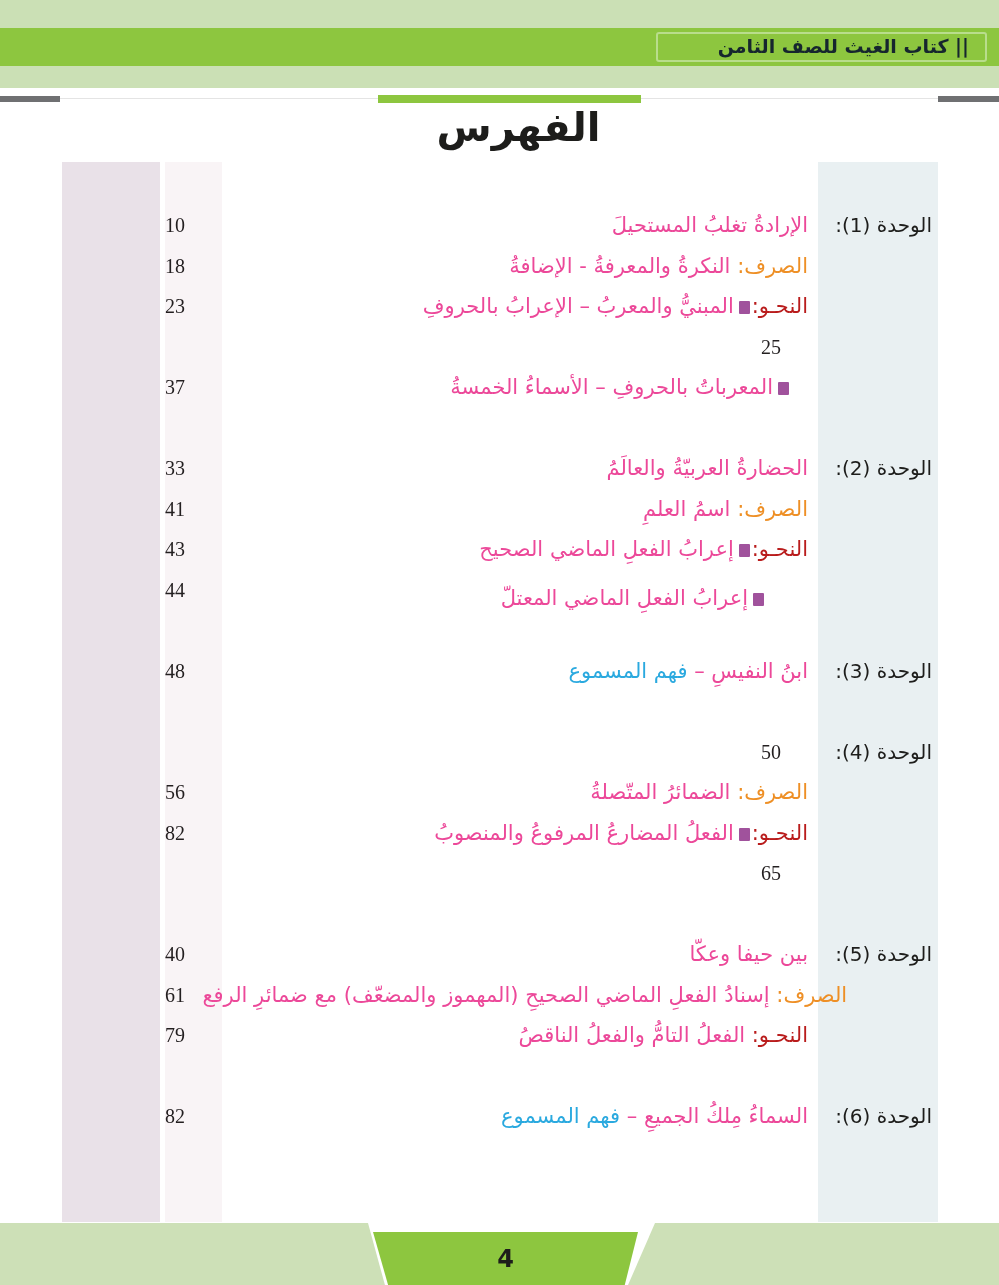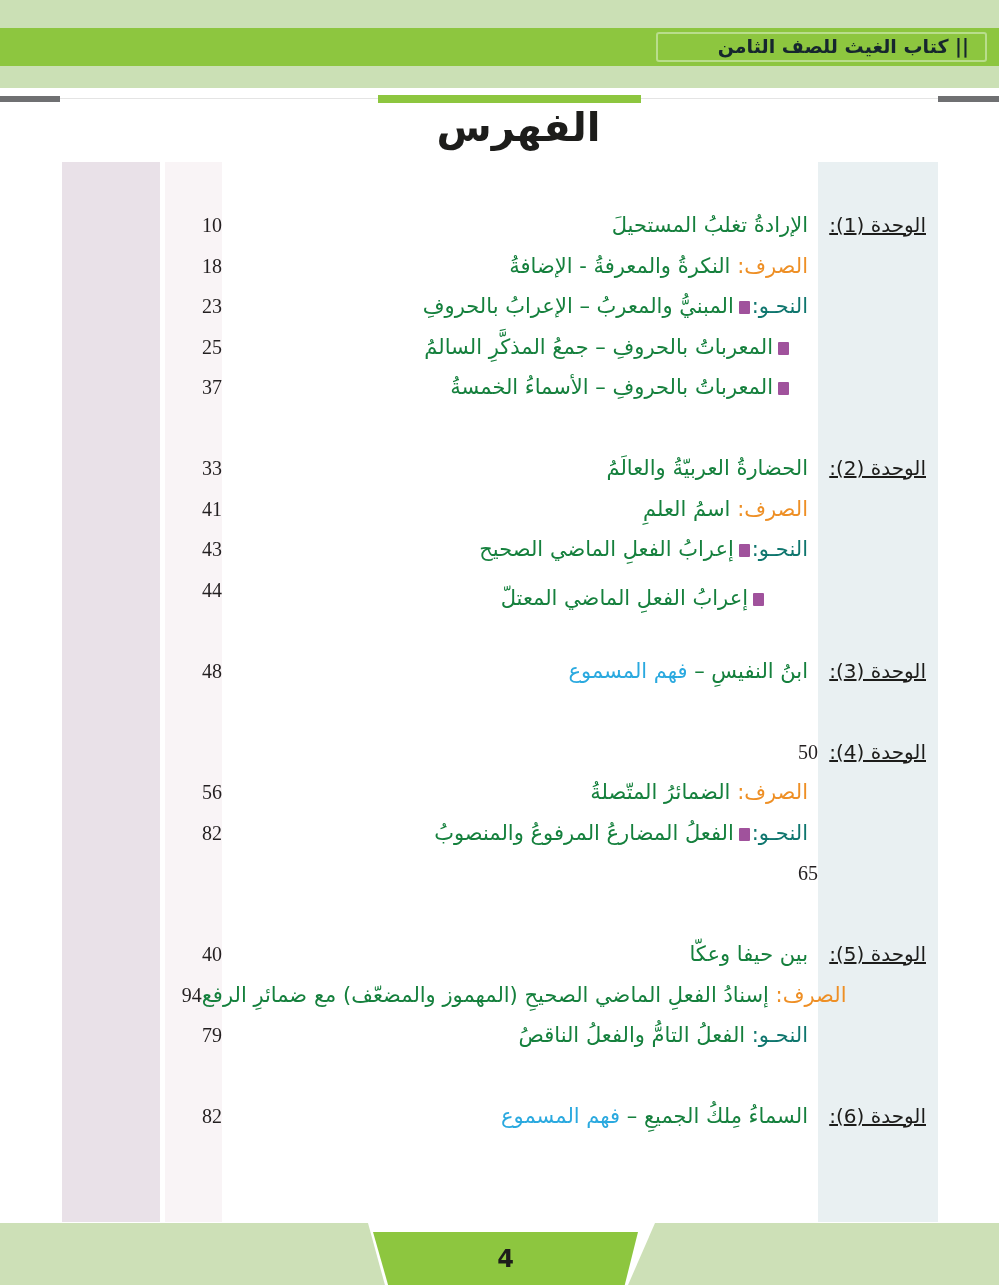--- a/index.html
+++ b/index.html
@@ -30,31 +30,31 @@
   .col-band{position:absolute;top:162px;height:1060px;}
   .band-lavender{left:62px;width:98px;background:#e9e1e8;}
   .band-pink{left:165px;width:57px;background:#f9f4f6;}
   .band-blue{left:818px;width:120px;background:#e9f0f2;}
 
   
   .toc{position:absolute;top:205px;left:0;width:999px;}
   .toc-row{display:flex;direction:rtl;height:40.5px;line-height:40.5px;
            padding-right:61px;padding-left:165px;box-sizing:border-box;}
   .toc-spacer{height:40.5px;}
-  .cell-unit{width:120px;text-align:right;padding-right:12px;box-sizing:border-box;
-             font-size:20px;color:#1d1d1b;white-space:nowrap;text-decoration:underline;}
+  .cell-unit{width:120px;text-align:right;padding-right:6px;box-sizing:border-box;
+             font-size:20px;color:#1d1d1b;white-space:nowrap;}
   .cell-title{flex:1;text-align:right;padding-right:10px;box-sizing:border-box;
               font-size:21px;color:#1d1d1b;white-space:nowrap;overflow:visible;}
   .toc-row.ind1 .cell-title{padding-right:27px;}
   .toc-row.ind2 .cell-title{padding-right:52px;margin-top:8px;}
-  .cell-page{width:57px;text-align:right;font-family:"Liberation Serif",serif;
+  .cell-page{width:57px;text-align:left;font-family:"Liberation Serif",serif;
              font-size:20px;color:#231f20;}
-  .seg-title{color:#15803d;}
+  .seg-title{color:#ec4899;}
   .seg-sarf{color:#ee8f25;}
-  .seg-nahw{color:#0f766e;}
+  .seg-nahw{color:#b91c1c;}
   .seg-blue{color:#2aa9df;}
   .bullet{display:inline-block;width:11px;height:13px;background:#a0529c;
           vertical-align:-1px;margin-left:5px;margin-right:2px;border-radius:1px;}
 
   
   .footer{position:absolute;top:1223px;left:0;width:999px;height:62px;background:#cde0b7;}
   .footer-notch{position:absolute;top:0;left:368px;width:287px;height:62px;background:#ffffff;
                 clip-path:polygon(0 0,100% 0,90.6% 100%,5.9% 100%);}
   .footer-tab{position:absolute;top:9px;left:373px;width:265px;height:53px;background:#8dc63f;
               clip-path:polygon(0 0,100% 0,95% 100%,5.7% 100%);
@@ -96,21 +96,20 @@
         <div class="cell-title"><span class="seg-sarf">الصرف:</span><span class="seg-title"> النكرةُ والمعرفةُ - الإضافةُ</span></div>
         <div class="cell-page">18</div>
       </div>
       <div class="toc-row">
         <div class="cell-unit"></div>
         <div class="cell-title"><span class="seg-nahw">النحـو:</span><span class="bullet"></span><span class="seg-title">المبنيُّ والمعربُ – الإعرابُ بالحروفِ</span></div>
         <div class="cell-page">23</div>
       </div>
       <div class="toc-row ind1">
         <div class="cell-unit"></div>
-        <div class="cell-title"><span class="bullet"></span><span class="seg-title">المعرباتُ بالحروفِ – جمعُ المذكَّرِ السالمُ</span></div>
         <div class="cell-page">25</div>
       </div>
       <div class="toc-row ind1">
         <div class="cell-unit"></div>
         <div class="cell-title"><span class="bullet"></span><span class="seg-title">المعرباتُ بالحروفِ – الأسماءُ الخمسةُ</span></div>
         <div class="cell-page">37</div>
       </div>
       <div class="toc-spacer"></div>
       <div class="toc-row">
         <div class="cell-unit">الوحدة (2):</div>
@@ -159,21 +158,21 @@
       </div>
       <div class="toc-spacer"></div>
       <div class="toc-row">
         <div class="cell-unit">الوحدة (5):</div>
         <div class="cell-title"><span class="seg-title">بين حيفا وعكّا</span></div>
         <div class="cell-page">40</div>
       </div>
       <div class="toc-row">
         <div class="cell-unit"></div>
         <div class="cell-title"><span class="seg-sarf">الصرف:</span><span class="seg-title"> إسنادُ الفعلِ الماضي الصحيحِ (المهموز والمضعّف) مع ضمائرِ الرفع</span></div>
-        <div class="cell-page">94</div>
+        <div class="cell-page">61</div>
       </div>
       <div class="toc-row">
         <div class="cell-unit"></div>
         <div class="cell-title"><span class="seg-nahw">النحـو:</span><span class="seg-title"> الفعلُ التامُّ والفعلُ الناقصُ</span></div>
         <div class="cell-page">79</div>
       </div>
       <div class="toc-spacer"></div>
       <div class="toc-row">
         <div class="cell-unit">الوحدة (6):</div>
         <div class="cell-title"><span class="seg-title">السماءُ مِلكُ الجميعِ – </span><span class="seg-blue">فهم المسموع</span></div>

